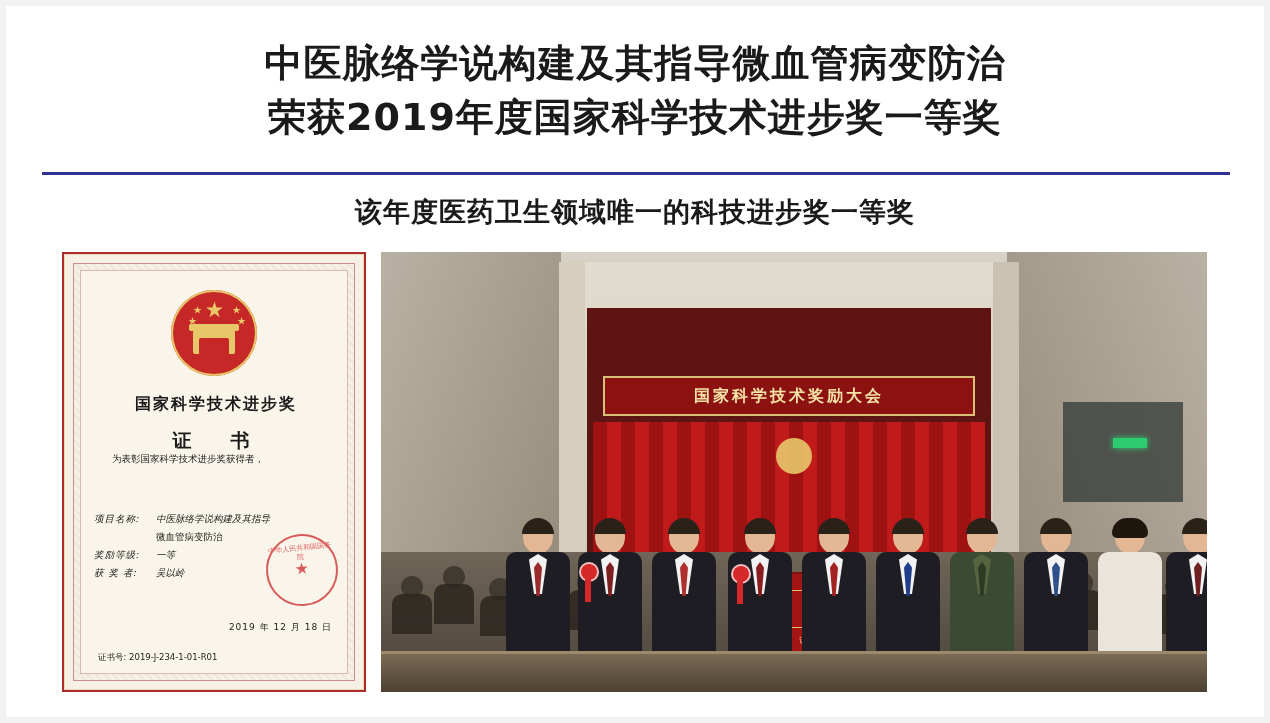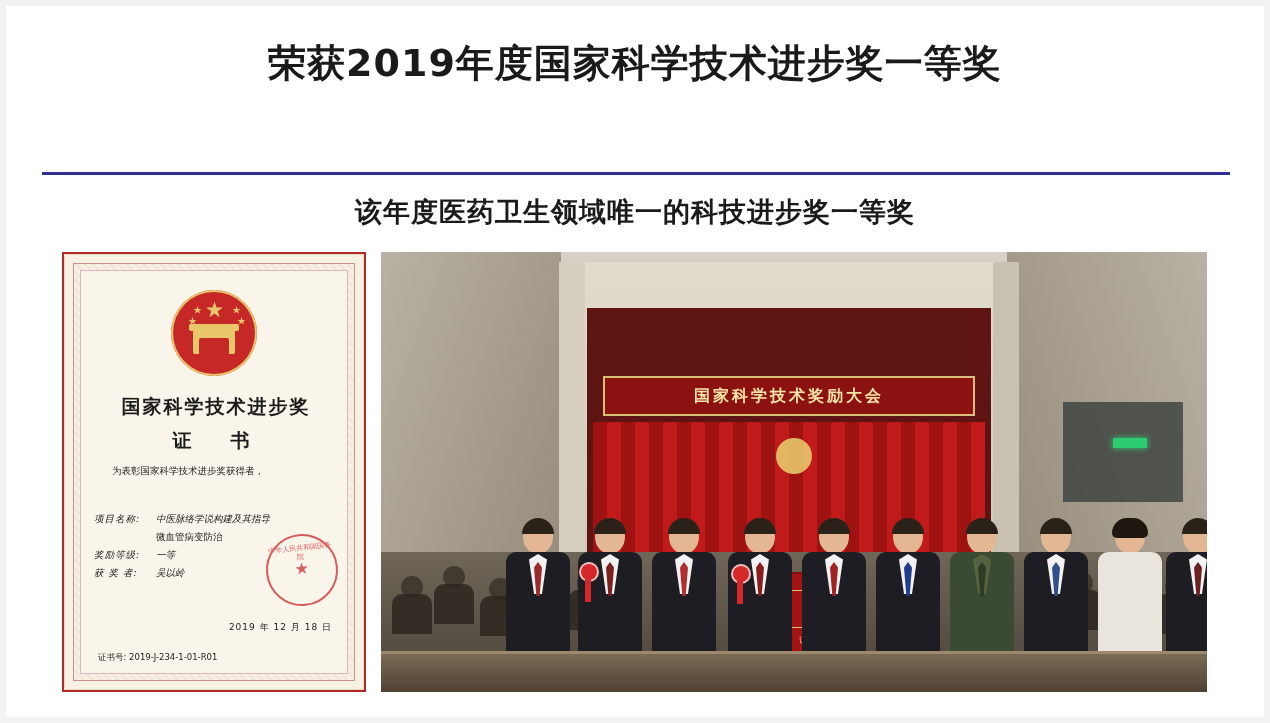--- a/index.html
+++ b/index.html
@@ -159,40 +159,40 @@
     line-height: 9px;
   }
   .cert-title {
     position: absolute;
     left: 0;
     top: 140px;
     width: 304px;
     text-align: center;
     font-family: "DejaVu Sans", sans-serif;
     font-weight: bold;
-    font-size: 19px;
+    font-size: 16px;
     letter-spacing: 2px;
     color: #1b1b1b;
   }
   .cert-subtitle {
     position: absolute;
     left: 0;
     top: 174px;
     width: 304px;
     text-align: center;
     font-family: "DejaVu Sans", sans-serif;
     font-weight: bold;
     font-size: 19px;
     letter-spacing: 10px;
     color: #1b1b1b;
   }
   .cert-body {
     position: absolute;
     left: 30px;
-    top: 208px;
+    top: 196px;
     width: 244px;
     font-family: "DejaVu Sans", sans-serif;
     font-size: 9.5px;
     line-height: 17px;
     color: #1b1b1b;
   }
   .cert-body .indent { text-indent: 18px; }
   .cert-fields {
     position: absolute;
     left: 30px;
@@ -513,20 +513,21 @@
   }
 </style>
 </head>
 <body>
 
 <div class="slide">
 
   <div class="edge-frame"></div>
 
   <div class="title-block">
+    <div class="title-line">中医脉络学说构建及其指导微血管病变防治</div>
     <div class="title-line">荣获2019年度国家科学技术进步奖一等奖</div>
   </div>
 
   <div class="rule"></div>
 
   <div class="subtitle">该年度医药卫生领域唯一的科技进步奖一等奖</div>
 
   <div class="certificate">
     <div class="cert-inner-border"></div>
     <div class="cert-inner-border2"></div>

